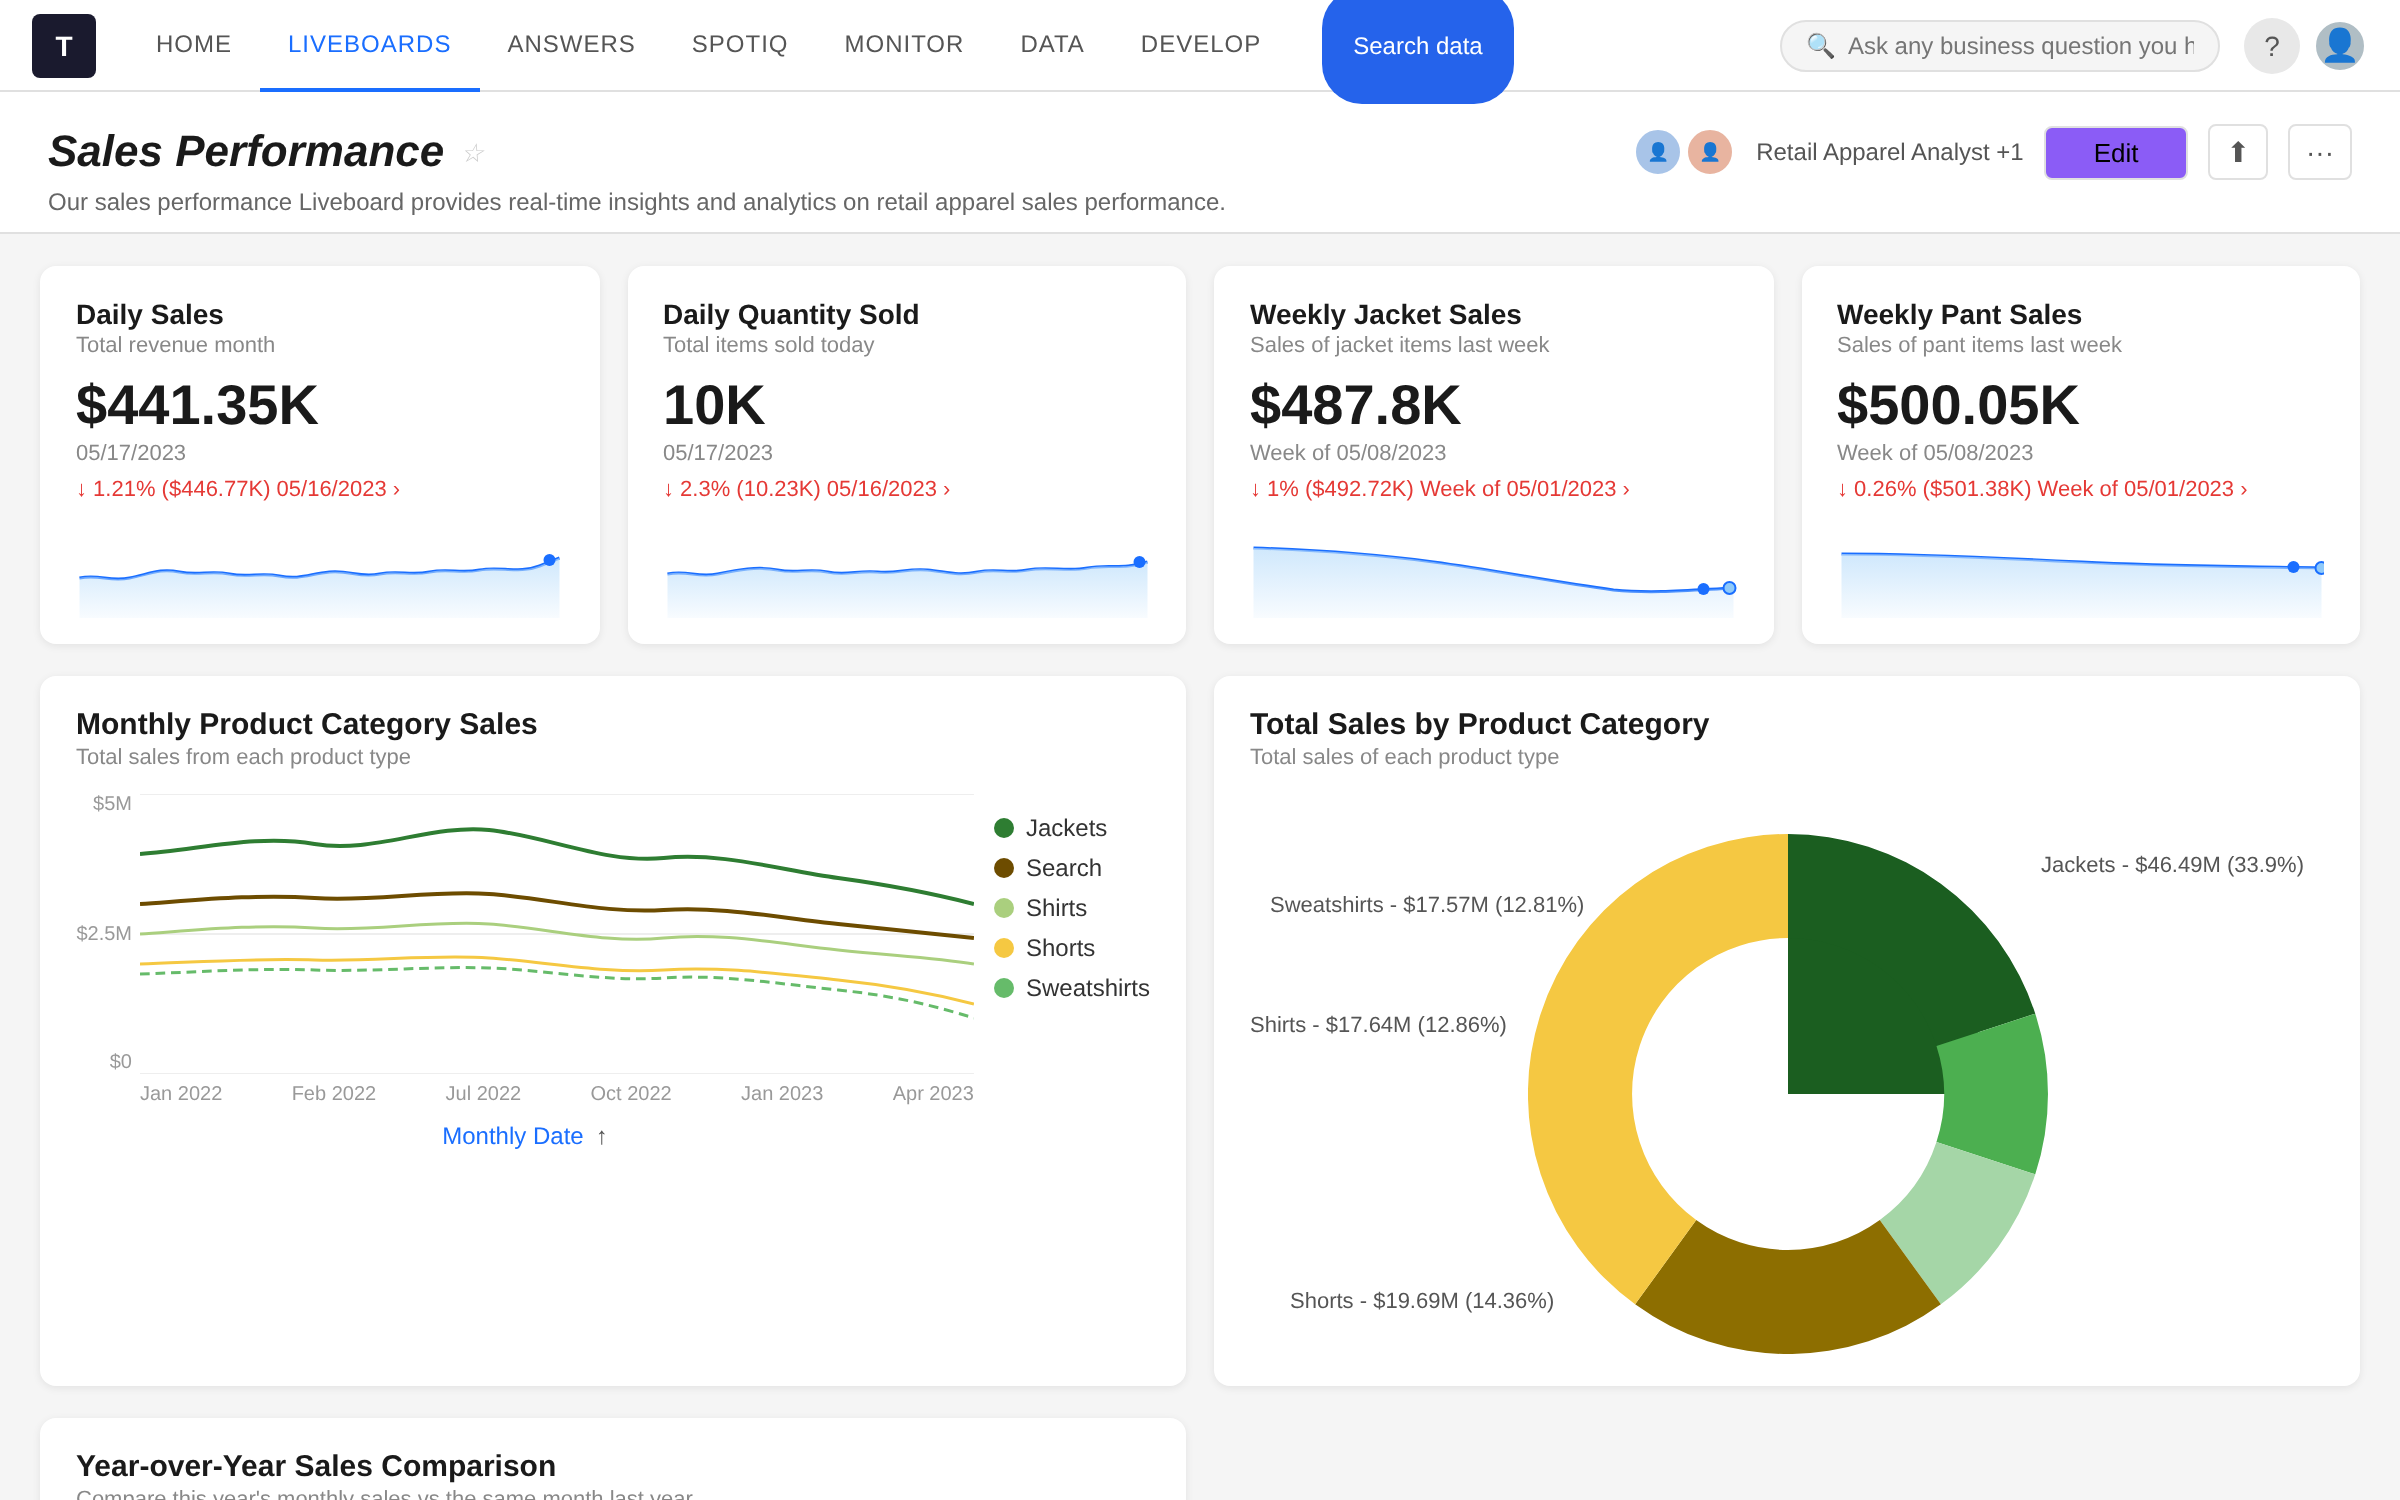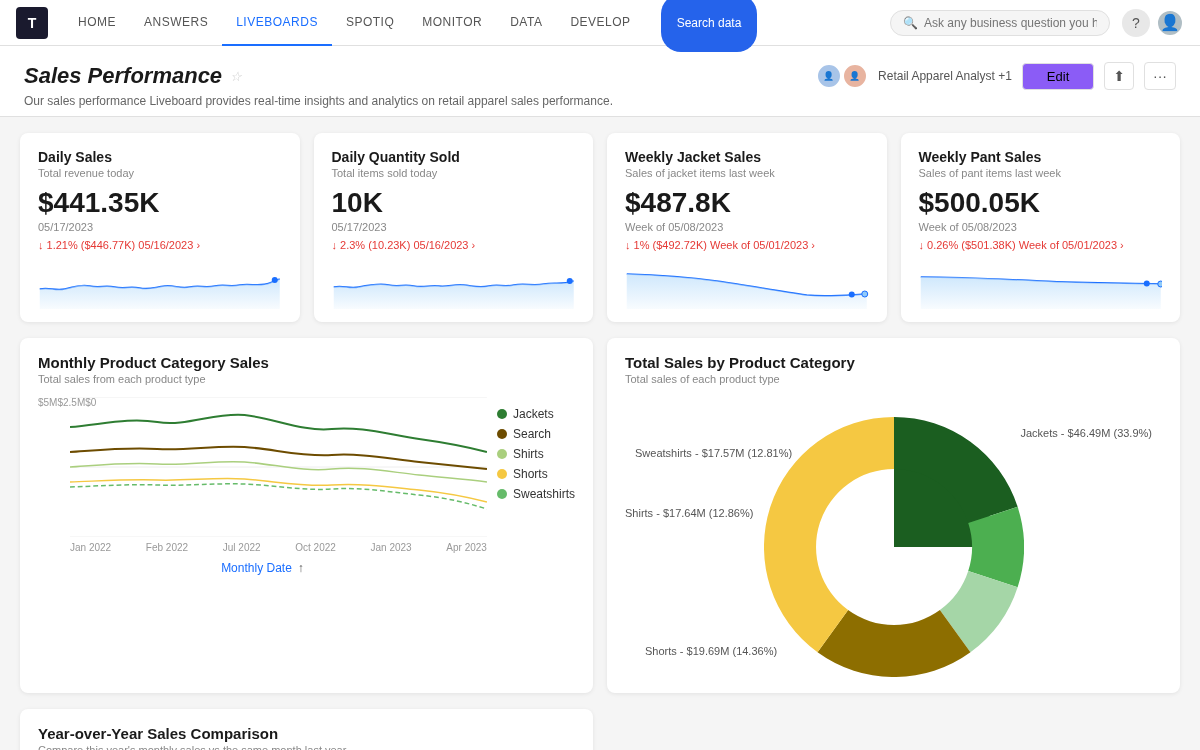--- a/index.html
+++ b/index.html
@@ -131,22 +131,22 @@
   </style>
 </head>
 <body>
 
 <nav class="top-nav">
   <div class="nav-logo">
     <span>T</span>
   </div>
   <div class="nav-links">
     <div class="nav-link">HOME</div>
+    <div class="nav-link active">LIVEBOARDS</div>
     <div class="nav-link">ANSWERS</div>
-    <div class="nav-link active">LIVEBOARDS</div>
     <div class="nav-link">SPOTIQ</div>
     <div class="nav-link">MONITOR</div>
     <div class="nav-link">DATA</div>
     <div class="nav-link">DEVELOP</div>
   </div>
   <button class="nav-search-btn">Search data</button>
   <div class="nav-right">
     <div class="search-bar">
       <span style="color:#999;font-size:12px;">🔍</span>
       <input type="text" placeholder="Ask any business question you have" style="">
@@ -177,21 +177,21 @@
   </div>
   <div class="page-subtitle">Our sales performance Liveboard provides real-time insights and analytics on retail apparel sales performance.</div>
 </div>
 
 <div class="main">
 
   <div class="kpi-row">
 
     <div class="kpi-card">
       <div class="kpi-title">Daily Sales</div>
-      <div class="kpi-subtitle">Total revenue today</div>
+      <div class="kpi-subtitle">Total revenue month</div>
       <div class="kpi-value">$441.35K</div>
       <div class="kpi-date">05/17/2023</div>
       <div class="kpi-change down">↓ 1.21% ($446.77K) 05/16/2023 ›</div>
       <svg class="kpi-sparkline" viewBox="0 0 240 50">
         <defs>
             <linearGradient id="sg1" x1="0" y1="0" x2="0" y2="1">
               <stop offset="0%" stop-color="#bbdefb" stop-opacity="0.7"></stop>
               <stop offset="100%" stop-color="#bbdefb" stop-opacity="0.1"></stop>
             </linearGradient>
           </defs>
@@ -264,21 +264,21 @@
 
   <div class="charts-row">
 
     <div class="chart-panel">
       <div class="chart-title">Monthly Product Category Sales</div>
       <div class="chart-subtitle">Total sales from each product type</div>
       <div class="line-chart-wrap">
         <div class="line-chart-area">
 
           <div style="position:relative; display:flex;">
-            <div style="display:flex;flex-direction:row;justify-content:space-between;font-size:10px;color:#999;width:32px;text-align:right;padding-right:4px;height:140px;">
+            <div style="display:flex;flex-direction:column;justify-content:space-between;font-size:10px;color:#999;width:32px;text-align:right;padding-right:4px;height:140px;">
               <span>$5M</span>
               <span>$2.5M</span>
               <span>$0</span>
             </div>
             <div style="position:relative;flex:1;">
               <svg width="100%" height="140" viewBox="0 0 430 140" preserveAspectRatio="none">
 
                 <line x1="0" y1="0" x2="430" y2="0" stroke="#eee" stroke-width="1"></line>
                 <line x1="0" y1="70" x2="430" y2="70" stroke="#eee" stroke-width="1"></line>
                 <line x1="0" y1="140" x2="430" y2="140" stroke="#eee" stroke-width="1"></line>

